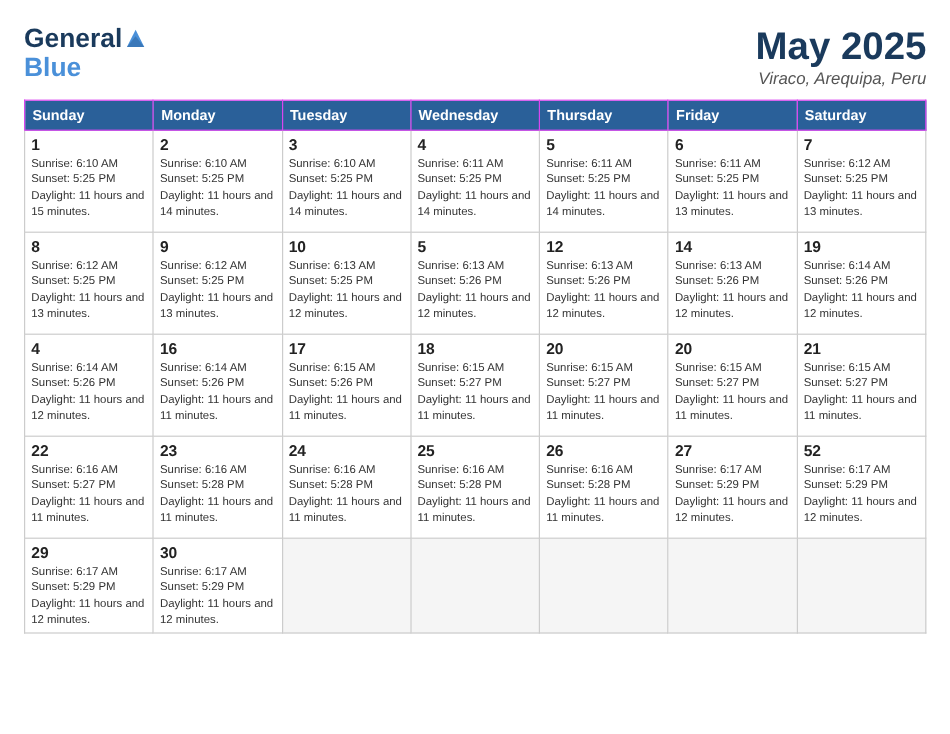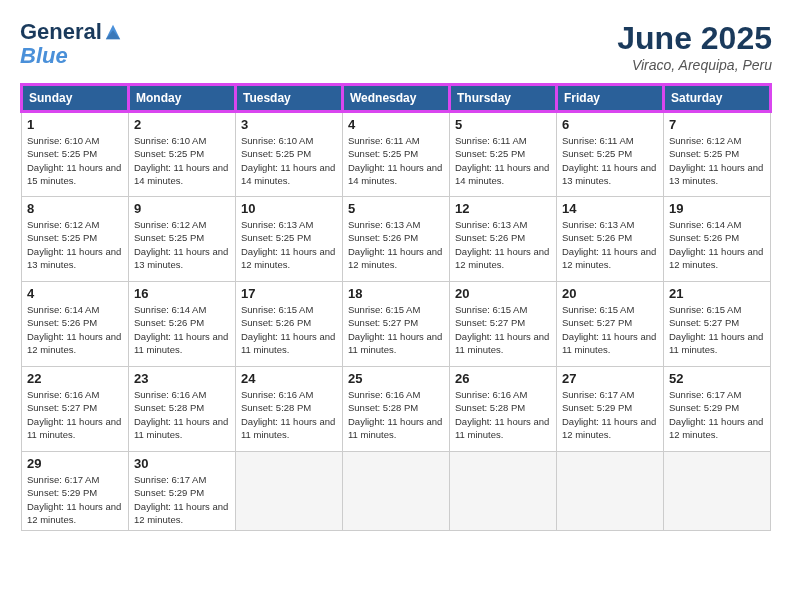--- a/index.html
+++ b/index.html
@@ -27,21 +27,20 @@
       align-items: center;
     }
     .logo-text {
       font-size: 22px;
       font-weight: bold;
       color: #1a3a5c;
       line-height: 1.1;
     }
     .logo-text span {
       color: #4a90d9;
-      font-style: italic;
     }
     .logo-icon {
       width: 18px;
       height: 18px;
       margin-left: 2px;
       margin-top: -2px;
     }
     .title-block {
       text-align: right;
     }
@@ -60,21 +59,21 @@
       border-collapse: collapse;
       font-size: 10px;
     }
     .calendar th {
       background: #2a6099;
       color: #fff;
       text-align: left;
       padding: 5px 6px;
       font-size: 12px;
       font-weight: bold;
-      border: 3px solid #d946ef;
+      border: 1px solid #d946ef;
     }
     .calendar td {
       border: 1px solid #ccc;
       vertical-align: top;
       padding: 4px 5px;
       width: calc(100% / 7);
       height: 85px;
       background: #fff;
     }
     .calendar td.empty {
@@ -108,21 +107,21 @@
       <div>
         <div class="logo-text">
           General<svg class="logo-icon" viewBox="0 0 20 20" style="display:inline-block;vertical-align:middle;margin-left:2px;">
               <polygon points="2,18 10,2 18,18" fill="#4a90d9"></polygon>
               <polygon points="10,8 18,18 2,18" fill="#2a6099" opacity="0.5"></polygon>
             </svg><br><span>Blue</span>
         </div>
       </div>
     </div>
     <div class="title-block">
-      <div class="month-title">June 2025</div>
+      <div class="month-title">May 2025</div>
       <div class="location">Viraco, Arequipa, Peru</div>
     </div>
   </div>
 
   <table class="calendar">
     <thead>
       <tr>
         <th>Sunday</th>
         <th>Monday</th>
         <th>Tuesday</th>

